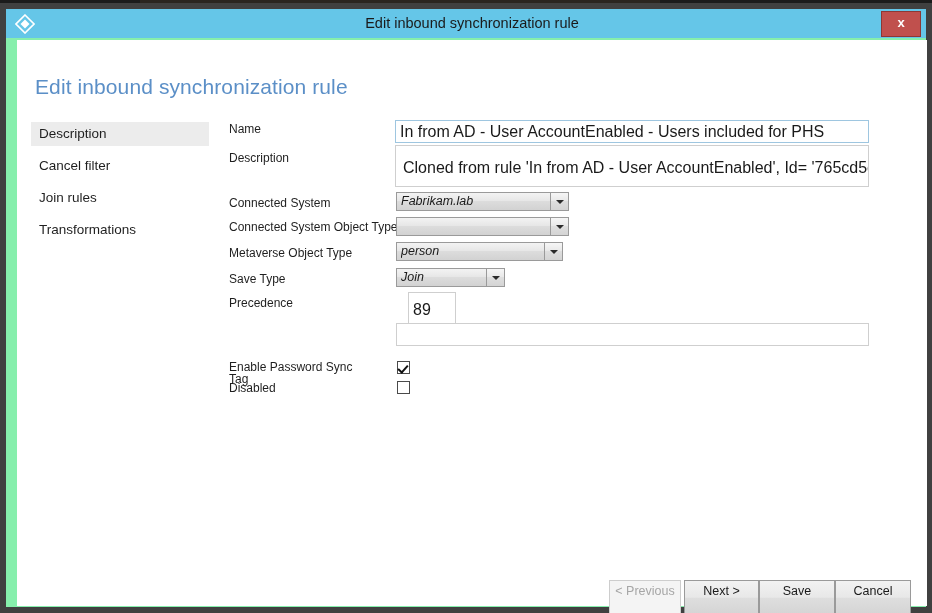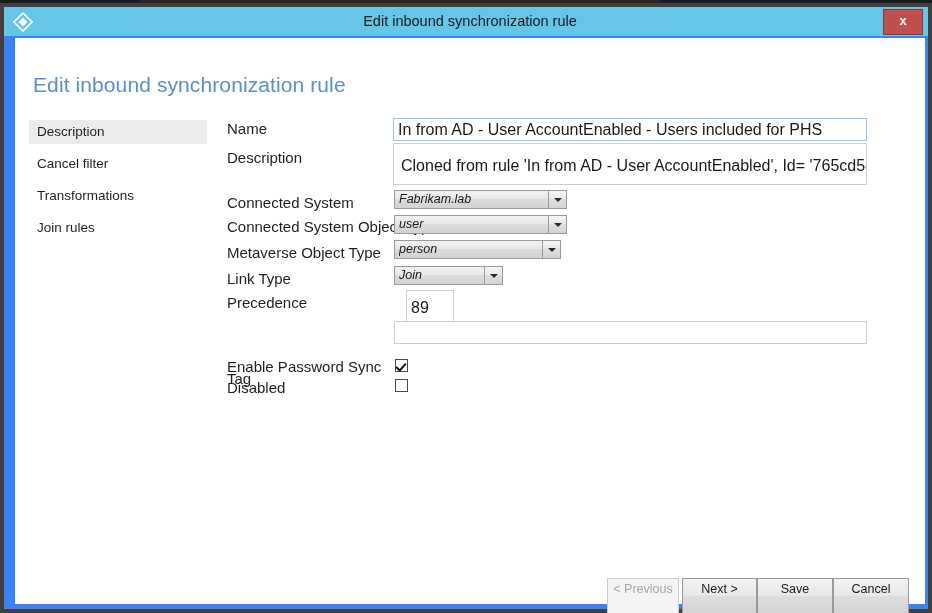--- a/index.html
+++ b/index.html
@@ -28,22 +28,22 @@
     background: #2a2520;
   }
 
   
   .window {
     position: absolute;
     left: 0; top: 3px;
     width: 932px;
     height: 610px;
     box-sizing: border-box;
-    border: 4px solid #404040;
-    background: #3b82f6;
+    border: 6px solid #404040;
+    background: #86efac;
   }
   .titlebar {
     position: relative;
     height: 29px;
     background: #65c6e8;
   }
   .title-icon {
     position: absolute;
     left: 9px; top: 5px;
     width: 20px; height: 20px;
@@ -106,21 +106,21 @@
     white-space: nowrap;
   }
   .nav-item.selected {
     background: #ececec;
   }
 
   
   .form { position: absolute; left: 0; top: 0; }
   .lbl {
     position: absolute;
-    font-size: 15px;
+    font-size: 12px;
     color: #1f1f1f;
     white-space: nowrap;
   }
 
   input.txt, .textarea-box {
     position: absolute;
     box-sizing: border-box;
     border: 1px solid #cfcfcf;
     background: #ffffff;
     font-family: "Liberation Sans", sans-serif;
@@ -234,51 +234,50 @@
     <div class="close-button">x</div>
   </div>
 
   <div class="client">
 
     <div class="page-title">Edit inbound synchronization rule</div>
 
     <div class="nav">
       <div class="nav-item selected">Description</div>
       <div class="nav-item">Cancel filter</div>
+      <div class="nav-item">Join rules</div>
       <div class="nav-item">Transformations</div>
-      <div class="nav-item">Join rules</div>
     </div>
 
     <div class="form">
 
       <div class="lbl" style="left:212px; top:82px;">Name</div>
       <input class="txt focused" style="left: 378px; top: 80px; width: 474px; height: 23px;" type="text" value="In from AD - User AccountEnabled - Users included for PHS">
 
       <div class="lbl" style="left:212px; top:111px;">Description</div>
       <div class="textarea-box" style="left:378px; top:105px; width:474px; height:42px;">Cloned from rule 'In from AD - User AccountEnabled', Id= '765cd5c5-c43b-48e6-b1bb-6822e73b1d14', A</div>
 
       <div class="lbl" style="left:212px; top:156px;">Connected System</div>
       <div class="combo" style="left:379px; top:152px; width:173px;">
         <span class="combo-value">Fabrikam.lab</span>
         <span class="combo-arrow"></span>
       </div>
 
       <div class="lbl" style="left:212px; top:180px;">Connected System Object Type</div>
       <div class="combo" style="left:379px; top:177px; width:173px;">
-        <span class="combo-value">user</span>
         <span class="combo-arrow"></span>
       </div>
 
       <div class="lbl" style="left:212px; top:206px;">Metaverse Object Type</div>
       <div class="combo" style="left:379px; top:202px; width:167px;">
         <span class="combo-value">person</span>
         <span class="combo-arrow"></span>
       </div>
 
-      <div class="lbl" style="left:212px; top:232px;">Link Type</div>
+      <div class="lbl" style="left:212px; top:232px;">Save Type</div>
       <div class="combo" style="left:379px; top:228px; width:109px;">
         <span class="combo-value">Join</span>
         <span class="combo-arrow"></span>
       </div>
 
       <div class="lbl" style="left:212px; top:256px;">Precedence</div>
       <input class="txt" style="left: 379px; top: 252px; width: 48px; height: 36px; margin-left: 12px;" type="text" value="89">
 
       <div class="lbl" style="left:212px; top:288px;margin-top:44px;">Tag</div>
       <input class="txt" style="left: 379px; top: 283px; width: 473px; height: 23px;" type="text" value="">

